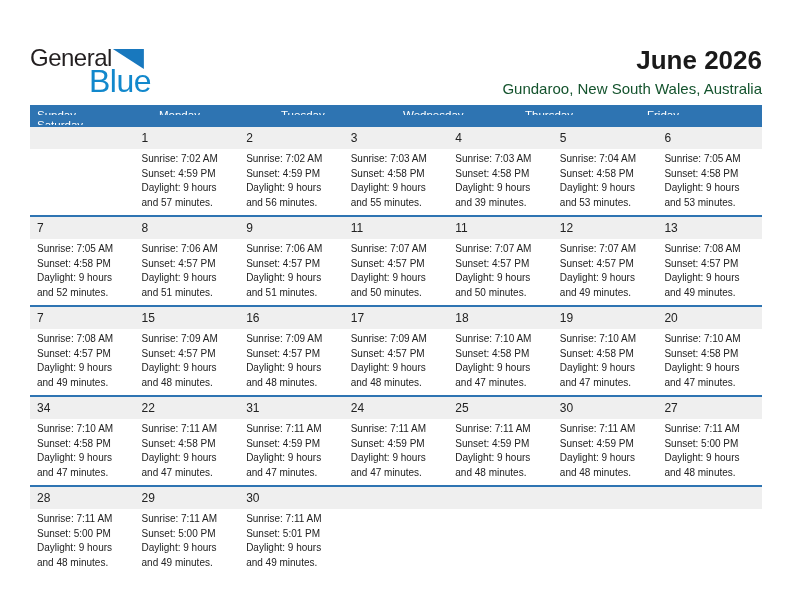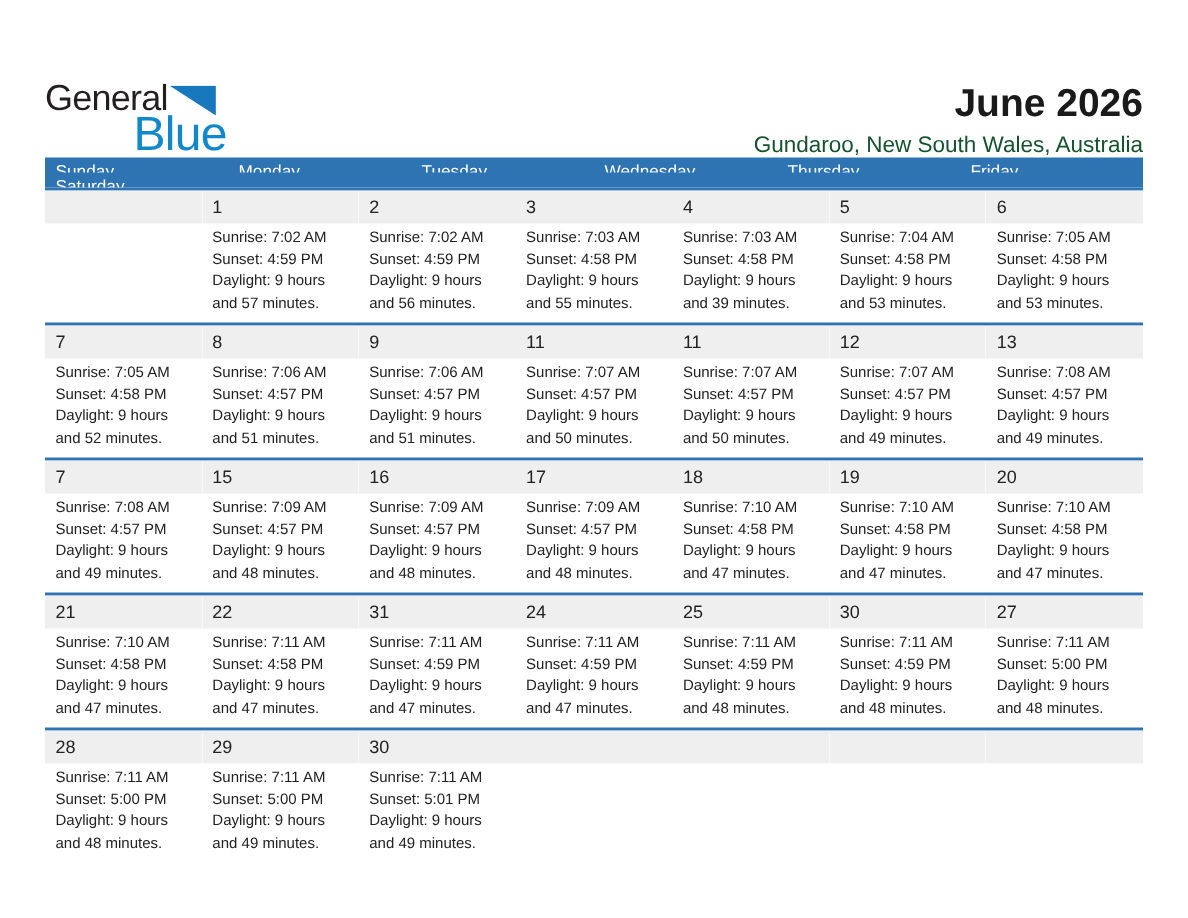--- a/index.html
+++ b/index.html
@@ -16,21 +16,21 @@
   *{margin:0;padding:0;box-sizing:border-box;}
   html,body{background:#fff;}
   body{
     width:792px;height:612px;position:relative;overflow:hidden;
     font-family:"Liberation Sans","DejaVu Sans",sans-serif;
     color:#222;
   }
   .top-bar{
     height:105px;
     padding:38px 30px 0 30px;
-    display:flex;justify-content:space-between;align-items:flex-end;
+    display:flex;justify-content:space-between;align-items:center;
   }
   
   .logo{line-height:1;}
   .logo-line1{display:flex;align-items:flex-start;}
   .logo-general{
     font-size:24px;font-weight:400;letter-spacing:-0.5px;
     color:var(--logo-primary);
   }
   .logo-triangle{
     width:31px;height:20px;margin-left:1px;margin-top:3px;
@@ -286,21 +286,21 @@
           <div class="day-details">
             <div class="detail-line">Sunrise: 7:10 AM</div>
             <div class="detail-line">Sunset: 4:58 PM</div>
             <div class="detail-line">Daylight: 9 hours</div>
             <div class="detail-line">and 47 minutes.</div>
           </div>
         </div>
       </div>
       <div class="week-row">
         <div class="day-cell">
-          <div class="day-num">21</div>
+          <div class="day-num">34</div>
           <div class="day-details">
             <div class="detail-line">Sunrise: 7:10 AM</div>
             <div class="detail-line">Sunset: 4:58 PM</div>
             <div class="detail-line">Daylight: 9 hours</div>
             <div class="detail-line">and 47 minutes.</div>
           </div>
         </div>
         <div class="day-cell">
           <div class="day-num">22</div>
           <div class="day-details">

